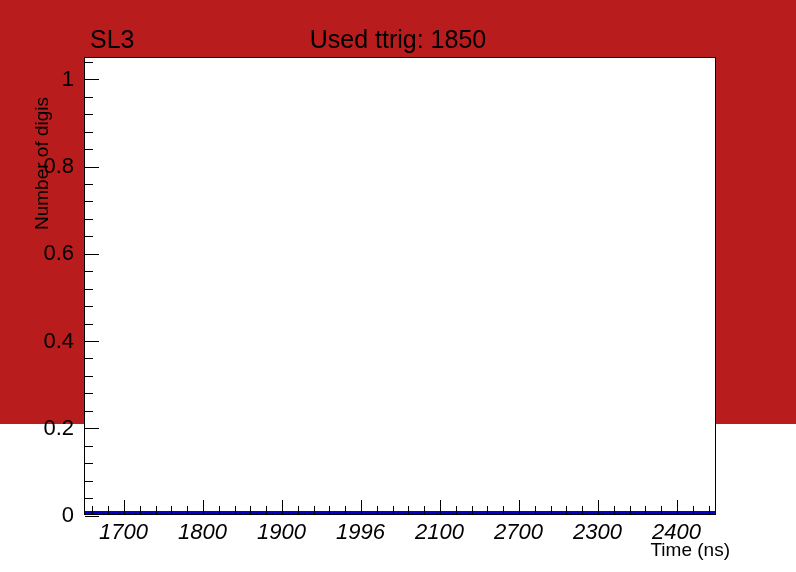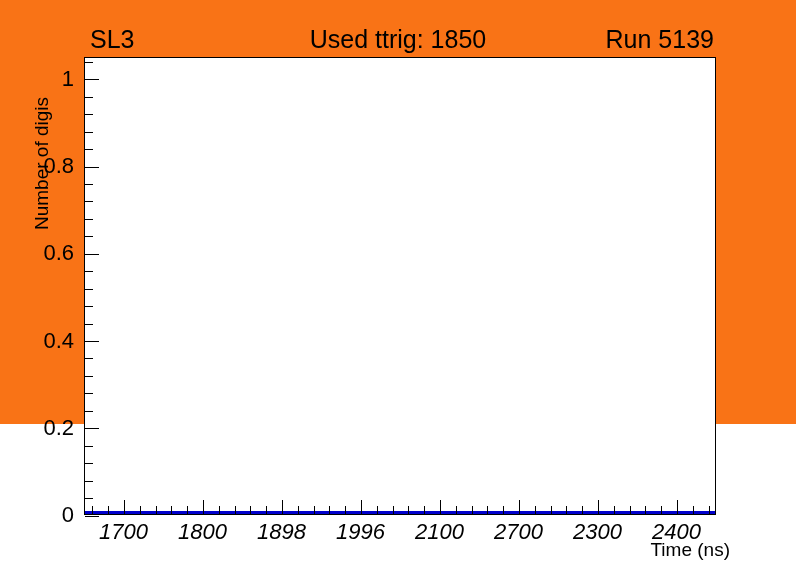--- a/index.html
+++ b/index.html
@@ -12,21 +12,21 @@
     height: 572px;
     font-family: "Liberation Sans", sans-serif;
     color: #000000;
     overflow: hidden;
   }
 
   #canvas {
     position: relative;
     width: 796px;
     height: 424px;
-    background: #f97316;
+    background: #b91c1c;
   }
 
   
   .hdr {
     position: absolute;
     font-size: 25px;
     line-height: 25px;
     color: #000;
     white-space: nowrap;
   }
@@ -124,21 +124,20 @@
     margin-left: 47px;
   }
 </style>
 </head>
 <body>
 
 <div id="canvas">
 
   <div class="hdr" id="hdr-left">SL3</div>
   <div class="hdr" id="hdr-center">Used ttrig: 1850</div>
-  <div class="hdr" id="hdr-right">Run 5139</div>
 
   <div id="frame">
     <div id="plot-area">
       <div id="series-line" style="background: rgb(0, 0, 204);"></div>
     </div>
     <div id="y-ticks">
         <div class="tick ytick-major" style="top: 457.5px;"></div>
         <div class="tick ytick-major" style="top: 370.262px;"></div>
         <div class="tick ytick-major" style="top: 283.024px;"></div>
         <div class="tick ytick-major" style="top: 195.786px;"></div>
@@ -214,21 +213,21 @@
       <div class="ylabel" style="top: 504px;">0</div>
       <div class="ylabel" style="top: 416.762px;">0.2</div>
       <div class="ylabel" style="top: 329.524px;">0.4</div>
       <div class="ylabel" style="top: 242.286px;">0.6</div>
       <div class="ylabel" style="top: 155.048px;">0.8</div>
       <div class="ylabel" style="top: 67.8095px;">1</div>
     </div>
   <div id="x-tick-labels">
       <div class="xlabel" style="left: 123.5px;">1700</div>
       <div class="xlabel" style="left: 202.5px;">1800</div>
-      <div class="xlabel" style="left: 281.5px;">1898</div>
+      <div class="xlabel" style="left: 281.5px;">1900</div>
       <div class="xlabel" style="left: 360.5px;">1996</div>
       <div class="xlabel" style="left: 439.5px;">2100</div>
       <div class="xlabel" style="left: 518.5px;">2700</div>
       <div class="xlabel" style="left: 597.5px;">2300</div>
       <div class="xlabel" style="left: 676.5px;">2400</div>
     </div>
 
   <div id="ytitle">
     <span>Number of digis</span>
   </div>

